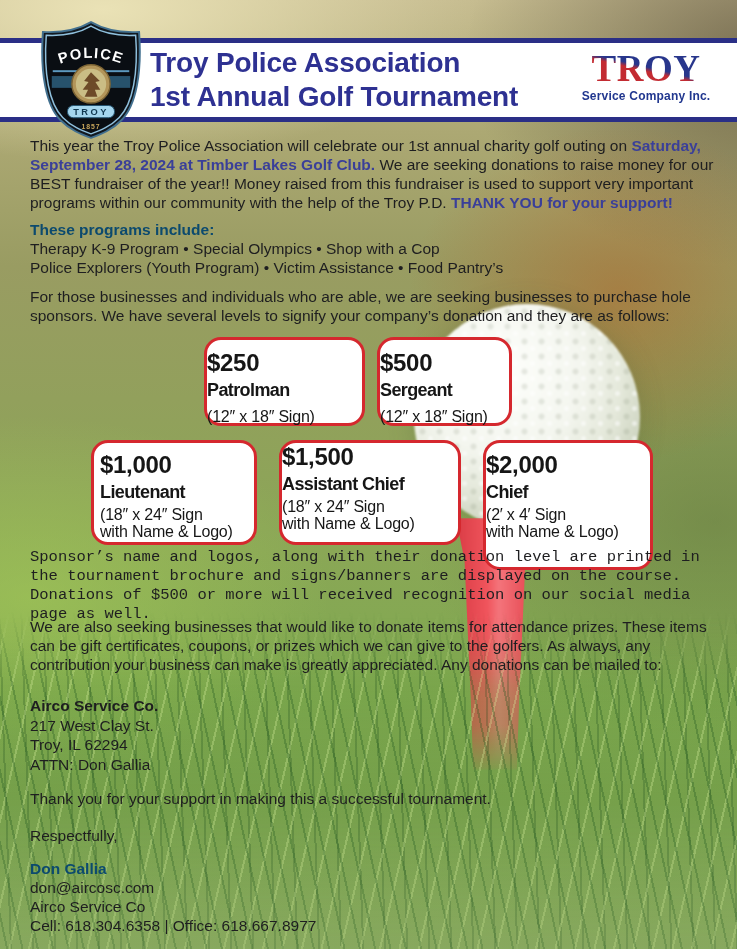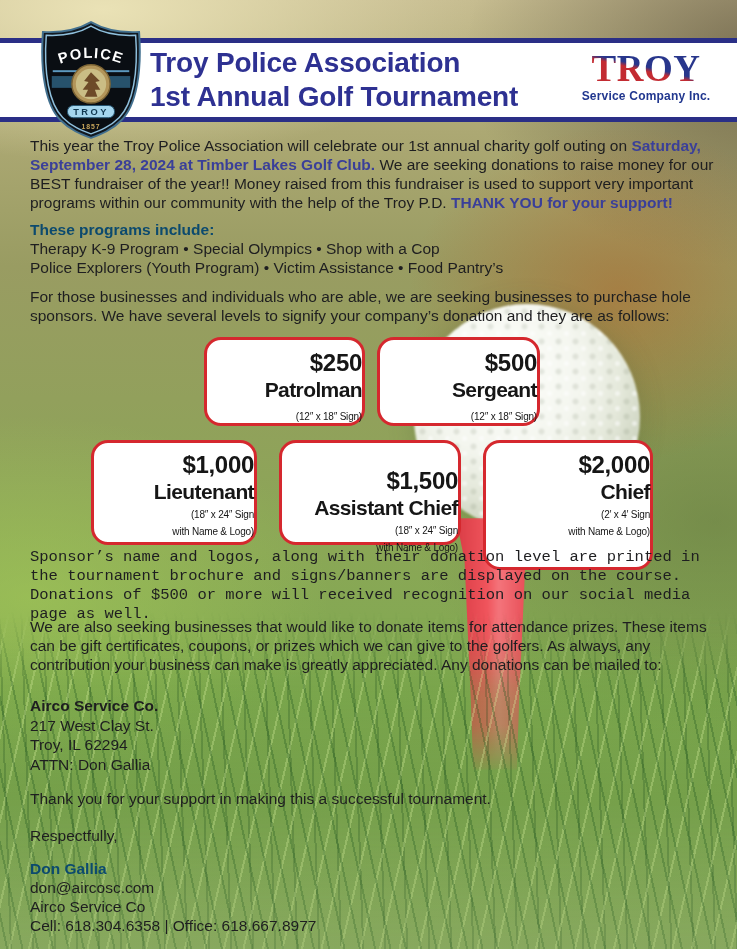--- a/index.html
+++ b/index.html
@@ -67,28 +67,28 @@
   .p-sponsor-intro{top:287px;}
   .p-sponsor-note{top:548px;font-family:Liberation Mono, monospace;}
   .p-prizes{top:617px;}
   .p-mailing{top:696px;line-height:19.5px;}
   .p-thanks{top:789px;}
   .p-respect{top:826px;}
   .p-signature{top:859px;}
 
   
   .level{position:absolute;background:#ffffff;border:3.5px solid #d5282e;border-radius:17px;
-    text-align:right;color:#161616;box-sizing:border-box;}
+    text-align:left;color:#161616;box-sizing:border-box;}
   .level .price{font-size:24px;font-weight:bold;line-height:27px;letter-spacing:-.3px;}
-  .level .rank{font-size:21px;font-weight:bold;line-height:28px;letter-spacing:-.6px;}
-  .level .detail{font-size:10px;line-height:17px;letter-spacing:-.2px;}
+  .level .rank{font-size:18px;font-weight:bold;line-height:28px;letter-spacing:-.6px;}
+  .level .detail{font-size:16px;line-height:17px;letter-spacing:-.2px;}
   .lv-a{left:204px;top:337px;width:161px;height:89px;padding-top:9px;}
-  .lv-b{left:377px;top:337px;width:163px;height:89px;padding-top:9px;}
+  .lv-b{left:377px;top:337px;width:135px;height:89px;padding-top:9px;}
   .lv-c{left:91px;top:440px;width:166px;height:105px;padding-top:8px;padding-left:6px;}
-  .lv-d{left:279px;top:440px;width:182px;height:105px;padding-top:24px;}
+  .lv-d{left:279px;top:440px;width:182px;height:105px;padding-top:0;}
   .lv-e{left:483px;top:440px;width:170px;height:130px;padding-top:8px;}
   .lv-a .detail,.lv-b .detail{margin-top:4px;}
 </style>
 </head>
 <body>
 
 <div class="flyer">
 
   <div class="bg"></div>
   <div class="ball"></div>

